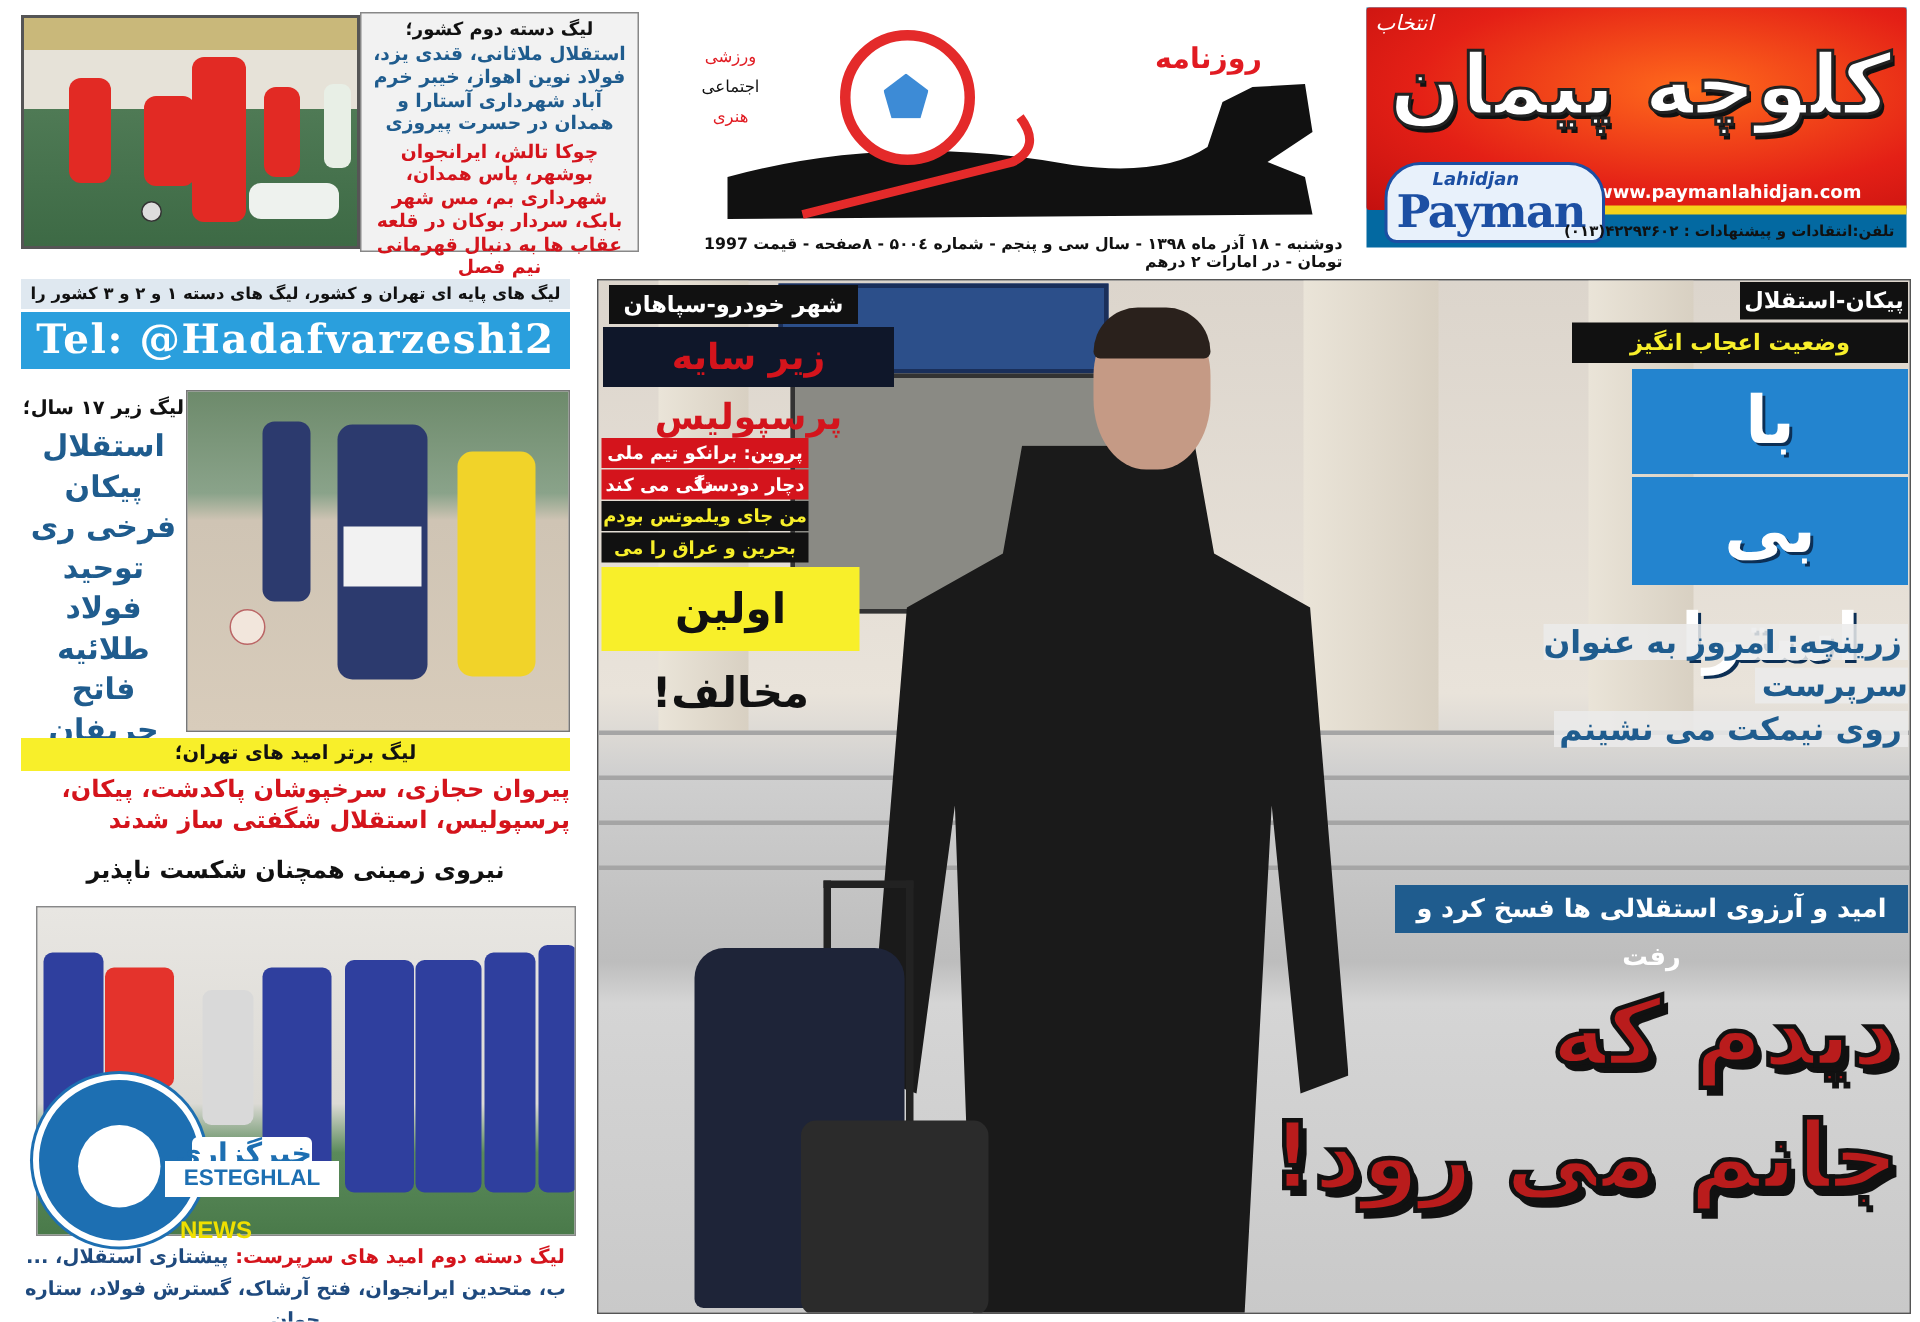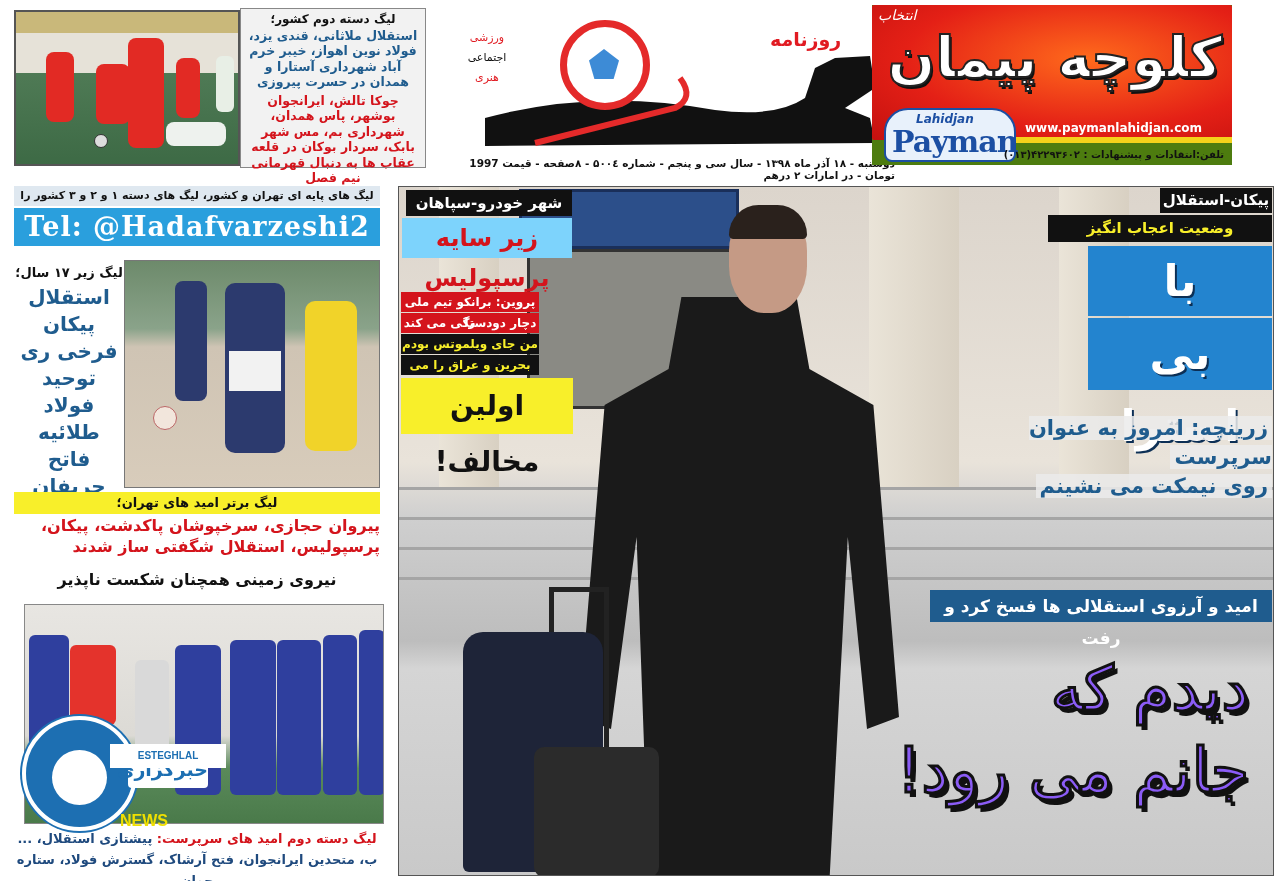--- a/index.html
+++ b/index.html
@@ -15,26 +15,26 @@
 .tl-r{color:#d4141c}
 
 #logo{left:455px;top:8px;width:430px;height:148px}
 #logo .script{position:absolute;left:20px;top:40px;width:410px;height:100px}
 #logo .ball{position:absolute;left:105px;top:12px;width:90px;height:90px;border-radius:50%;background:#fff;border:7px solid #e42a2a;overflow:hidden}
 #logo .ball .pent{position:absolute;left:22px;top:22px;width:30px;height:30px;background:#3d8bd6;clip-path:polygon(50% 0,100% 38%,82% 100%,18% 100%,0 38%)}
 #logo-roz{left:770px;top:28px;color:#e11b22;font-weight:bold;font-size:19px}
 #logo-cats{left:462px;top:28px;width:50px;text-align:center;font-weight:normal;font-size:11px;line-height:20px}
 #dateline{left:455px;top:157px;width:440px;font-size:10.5px;font-weight:bold;text-align:right;color:#111}
 
-#ad{left:872px;top:5px;width:360px;height:160px;background:#4d7c0f}
+#ad{left:911px;top:5px;width:360px;height:160px;background:#0369a1}
 #ad .red{position:absolute;left:0;top:0;width:360px;height:135px;background:radial-gradient(ellipse at 60% 40%,#ff6a1c,#e42016 60%,#c3100f);border-radius:2px}
 #ad .yellowbar{position:absolute;left:110px;top:132px;width:250px;height:6px;background:#f4d21a}
 #ad .title{position:absolute;right:10px;top:22px;color:#fff;font-weight:bold;font-size:56px;line-height:62px;-webkit-text-stroke:2px #222;text-shadow:2px 3px 0 #111}
 #ad .url{position:absolute;right:30px;top:116px;color:#fff;font-size:12px;font-weight:bold}
-#ad .brand{position:absolute;left:12px;top:103px;width:132px;height:54px;border-radius:24px 24px 8px 8px;background:#e8f1fb;border:2px solid #1c4fa3}
+#ad .brand{position:absolute;left:12px;top:103px;width:147px;height:54px;border-radius:24px 24px 8px 8px;background:#e8f1fb;border:2px solid #1c4fa3}
 #ad .brand .small{position:absolute;left:30px;top:2px;color:#1c4fa3;font-size:12px;font-weight:bold;font-style:italic}
 #ad .brand .big{position:absolute;left:6px;top:14px;color:#1c4fa3;font-size:30px;font-weight:bold;font-family:"DejaVu Serif",serif;letter-spacing:-1px}
 #ad .phone{position:absolute;right:8px;top:144px;font-size:10px;font-weight:bold;color:#111}
 #ad .sig{position:absolute;left:6px;top:2px;color:#fff;font-size:14px;font-style:italic;font-family:"DejaVu Serif",serif}
 
 #banner-cap{left:14px;top:186px;width:366px;height:20px;background:#dfe8f0;color:#111;font-size:11px;font-weight:bold;text-align:center;line-height:20px}
 #banner-tel{left:14px;top:208px;width:366px;height:38px;background:#2a9fdd;color:#fff;font-family:"DejaVu Serif",serif;font-size:27px;font-weight:bold;text-align:center;line-height:38px;letter-spacing:1px}
 #u17-photo{left:124px;top:260px;width:256px;height:228px;border:1px solid #777;background:linear-gradient(#6d8a6b 0,#8aa38a 30%,#cfc4b4 38%,#d8ccbb 100%);overflow:hidden}
 #u17-text{left:14px;top:262px;width:110px;text-align:center;font-weight:bold;line-height:27px}
 #u17-text .h{font-size:13px;color:#111;line-height:22px}
@@ -43,52 +43,52 @@
 #omid-red{left:14px;top:515px;width:366px;text-align:right;font-size:16px;font-weight:bold;color:#d4141c;line-height:21px}
 #omid-black{left:14px;top:560px;width:366px;text-align:center;font-size:16px;font-weight:bold;color:#111;line-height:40px}
 #team-photo{left:24px;top:604px;width:360px;height:220px;border:1px solid #888;background:linear-gradient(#e8e6e2 0,#dcdad5 60%,#5a8a5a 75%,#4a7a4a 100%);overflow:hidden}
 .bp{position:absolute;background:#2f3f9e;border-radius:6px}
 #bottom-text{left:14px;top:828px;width:366px;text-align:center;font-weight:bold;font-size:13px;line-height:21px;color:#1f4a7e}
 #bottom-text .r{color:#d4141c}
 
 #wm{left:22px;top:716px;width:115px;height:115px;border-radius:50%;background:#1d6fb2;border:4px solid #fff;box-shadow:0 0 0 2px #1d6fb2}
 #wm-inner{left:52px;top:750px;width:55px;height:55px;border-radius:50%;background:#fff;}
 #wm-fa{left:128px;top:758px;width:80px;height:30px;color:#1d6fb2;font-size:19px;font-weight:bold;text-align:center;background:#fff;border-radius:4px}
-#wm-en{left:110px;top:744px;width:116px;height:24px;background:#fff;color:#1d6fb2;font-weight:bold;font-size:10px;text-align:center;line-height:24px;font-family:"Liberation Sans",sans-serif}
+#wm-en{left:110px;top:774px;width:116px;height:24px;background:#fff;color:#1d6fb2;font-weight:bold;font-size:15px;text-align:center;line-height:24px;font-family:"Liberation Sans",sans-serif}
 #wm-news{left:120px;top:812px;color:#f0e000;font-weight:bold;font-size:16px;font-family:"Liberation Sans",sans-serif}
 
 #main{left:398px;top:186px;width:876px;height:690px;border:1px solid #555;background:linear-gradient(#dcd5cc 0,#e9e3da 40%,#cfcfcf 48%,#bdbdbd 66%,#d5d5d5 70%,#c9c9c9 100%);overflow:hidden}
 #main .plaque{position:absolute;left:120px;top:2px;width:220px;height:60px;background:#2c4f8a;border:3px solid #1a2f5a}
 #main .door{position:absolute;left:128px;top:62px;width:220px;height:160px;background:#8a8a84;border:3px solid #333}
 #main .col{position:absolute;top:0;width:60px;height:300px;background:linear-gradient(90deg,#eae4d8,#d8d0c2)}
 #main .step{position:absolute;left:0;width:876px;height:3px;background:#a5a5a5}
 #main .coach{position:absolute;left:180px;top:110px;width:320px;height:600px;background:#1a1a1a;clip-path:polygon(32% 0,68% 0,72% 12%,92% 18%,100% 70%,90% 72%,84% 40%,78% 100%,22% 100%,18% 40%,10% 72%,0 70%,8% 18%,28% 12%)}
 #main .head{position:absolute;left:330px;top:22px;width:78px;height:104px;border-radius:40% 40% 45% 45%;background:#c59a85}
 #main .hair{position:absolute;left:330px;top:18px;width:78px;height:34px;border-radius:40px 40px 6px 6px;background:#2a211c}
 #main .bag{position:absolute;left:64px;top:445px;width:140px;height:240px;background:#1e2438;border-radius:20px 20px 6px 6px}
 #main .suitcase{position:absolute;left:135px;top:560px;width:125px;height:130px;background:#2b2b2b;border-radius:10px}
 #main .handle{position:absolute;left:150px;top:400px;width:60px;height:170px;border:5px solid #222;border-bottom:none}
 
 .tag-black{position:absolute;background:#111;color:#fff;font-weight:bold}
 #sh-tag{left:406px;top:190px;width:166px;height:26px;font-size:15px;text-align:center;line-height:26px}
-#sh-head{left:402px;top:218px;width:170px;height:40px;background:#7dd3fc;color:#d4141c;font-weight:bold;font-size:24px;text-align:center;line-height:40px}
+#sh-head{left:402px;top:218px;width:194px;height:40px;background:#0f172a;color:#d4141c;font-weight:bold;font-size:24px;text-align:center;line-height:40px}
 #parvin{left:401px;top:292px;width:138px}
 #parvin div{font-weight:bold;font-size:12px;text-align:center;height:20px;line-height:20px;margin-bottom:1px;color:#fff}
 .pr{background:#d4141c}
 .pb{background:#111;color:#f8ef2a!important}
 #parvin-head{left:401px;top:378px;width:172px;height:56px;background:#f8ef2a;color:#111;font-weight:bold;font-size:28px;text-align:center;line-height:56px}
 #pk-tag{left:1160px;top:188px;width:112px;height:25px;font-size:15px;text-align:center;line-height:25px}
 #pk-sub{left:1048px;top:215px;width:224px;height:27px;font-size:15px;text-align:center;line-height:27px;color:#f8ef2a}
 .bluebox{position:absolute;background:#2384cf;color:#fff;font-weight:bold;text-align:center;text-shadow:2px 2px 0 #0c2f55}
 #pk-l1{left:1088px;top:246px;width:184px;height:70px;font-size:44px;line-height:70px}
 #pk-l2{left:1088px;top:318px;width:184px;height:72px;font-size:44px;line-height:72px}
 #zar{left:1000px;top:414px;width:272px;text-align:right;font-weight:bold;color:#1f5c8e;font-size:21px;line-height:29px}
 #zar span{background:rgba(235,235,235,.85);padding:0 4px}
 #omid-bar{left:930px;top:590px;width:342px;height:32px;background:#1f5c8e;color:#fff;font-weight:bold;font-size:17px;text-align:center;line-height:32px}
-#big-head{left:840px;top:648px;width:432px;text-align:right;color:#8b5cf6;font-weight:normal;font-size:62px;line-height:82px;-webkit-text-stroke:3px #111;text-shadow:4px 5px 0 #111;padding-right:23px}
+#big-head{left:840px;top:648px;width:432px;text-align:right;color:#b91c1c;font-weight:bold;font-size:62px;line-height:82px;-webkit-text-stroke:3px #111;text-shadow:4px 5px 0 #111;padding-right:6px}
 </style>
 </head>
 <body>
 
 <div id="tl-photo" class="abs">
   <div class="ply" style="left:30px;top:40px;width:28px;height:70px"></div>
   <div class="ply" style="left:80px;top:52px;width:34px;height:60px"></div>
   <div class="ply" style="left:112px;top:26px;width:36px;height:110px"></div>
   <div class="ply" style="left:160px;top:46px;width:24px;height:60px"></div>
   <div class="abs" style="left:200px;top:44px;width:18px;height:56px;background:#e8efe6;border-radius:6px"></div>

